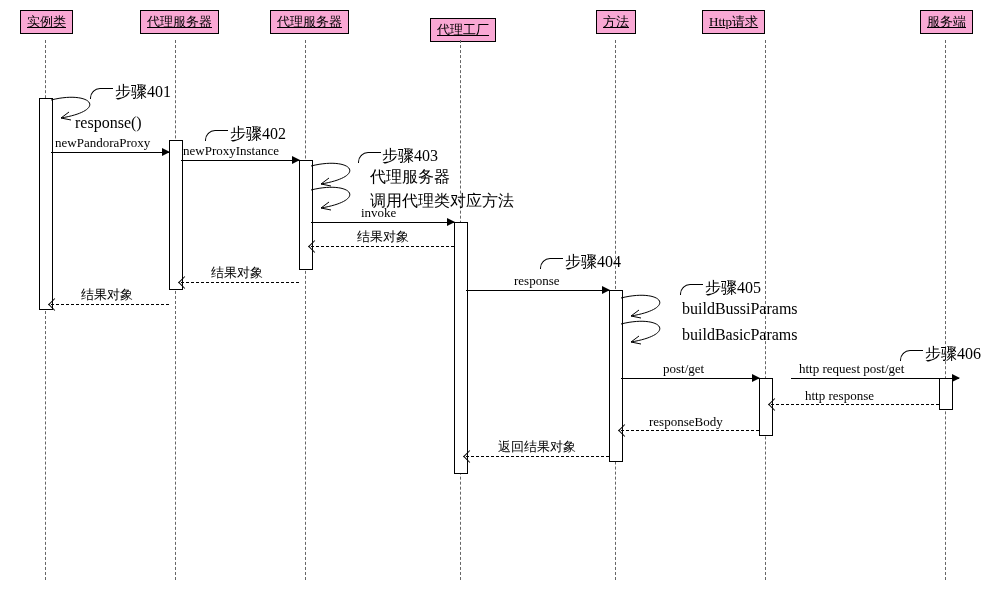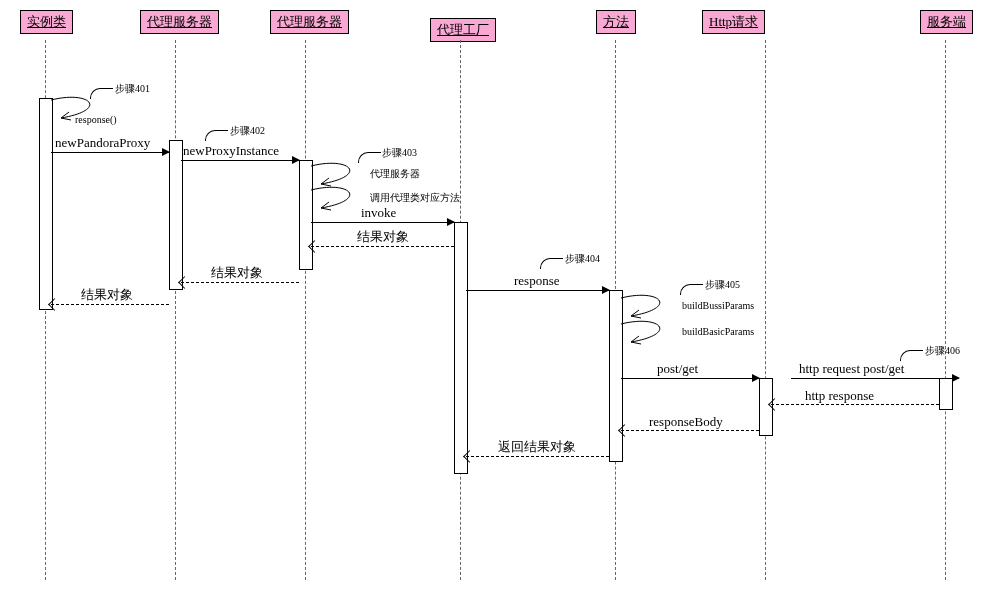--- a/index.html
+++ b/index.html
@@ -8,21 +8,21 @@
   .box span{text-decoration:underline}
   .lifeline{position:absolute;top:40px;width:0;height:540px;border-left:1px dashed #666}
   .activation{position:absolute;width:12px;background:#fff;border:1px solid #000}
   .msg{position:absolute;height:1px;background:#000}
   .msg.dash{background:transparent;border-top:1px dashed #000}
   .msg .lbl{position:absolute;bottom:2px;white-space:nowrap;font-size:13px}
   .arrR{position:absolute;right:-1px;top:-4px;width:0;height:0;border-top:4px solid transparent;border-bottom:4px solid transparent;border-left:8px solid #000}
   .openArrL{position:absolute;left:-1px;top:-5px;width:8px;height:8px;border-left:1px solid #000;border-bottom:1px solid #000;transform:rotate(45deg)}
   .selfloop{position:absolute}
   .selfloop svg{width:60px;height:26px;overflow:visible}
-  .steplbl{position:absolute;font-size:10px;white-space:nowrap}
+  .steplbl{position:absolute;font-size:16px;white-space:nowrap}
   .lead{position:absolute;width:22px;height:10px;border-top:1px solid #000;border-left:1px solid #000;border-top-left-radius:10px}
 </style>
 </head>
 <body>
 
 <div class="stage">
 
   <div class="box" style="left:20px;top:10px"><span>实例类</span></div>
   <div class="box" style="left:140px;top:10px"><span>代理服务器</span></div>
   <div class="box" style="left:270px;top:10px"><span>代理服务器</span></div>
@@ -122,21 +122,21 @@
   <div class="steplbl" style="left:682px;top:300px">buildBussiParams</div>
   <div class="selfloop" style="left:621px;top:320px">
     <svg viewBox="0 0 60 26">
         <path d="M0 4 C40 -6, 58 14, 10 22" fill="none" stroke="#000"></path>
         <path d="M10 22 l8 -6 M10 22 l10 2" fill="none" stroke="#000"></path>
       </svg>
   </div>
   <div class="steplbl" style="left:682px;top:326px">buildBasicParams</div>
 
   <div class="msg" style="left:621px;top:378px;width:138px">
-      <span class="lbl" style="left:36px">post/get</span>
+      <span class="lbl" style="left:42px">post/get</span>
       <div class="arrR"></div>
     </div>
 
   <div class="lead" style="left:900px;top:350px"></div>
   <div class="steplbl" style="left:925px;top:344px">步骤406</div>
   <div class="msg" style="left:791px;top:378px;width:168px">
       <span class="lbl" style="left:8px">http request post/get</span>
       <div class="arrR"></div>
     </div>
 

